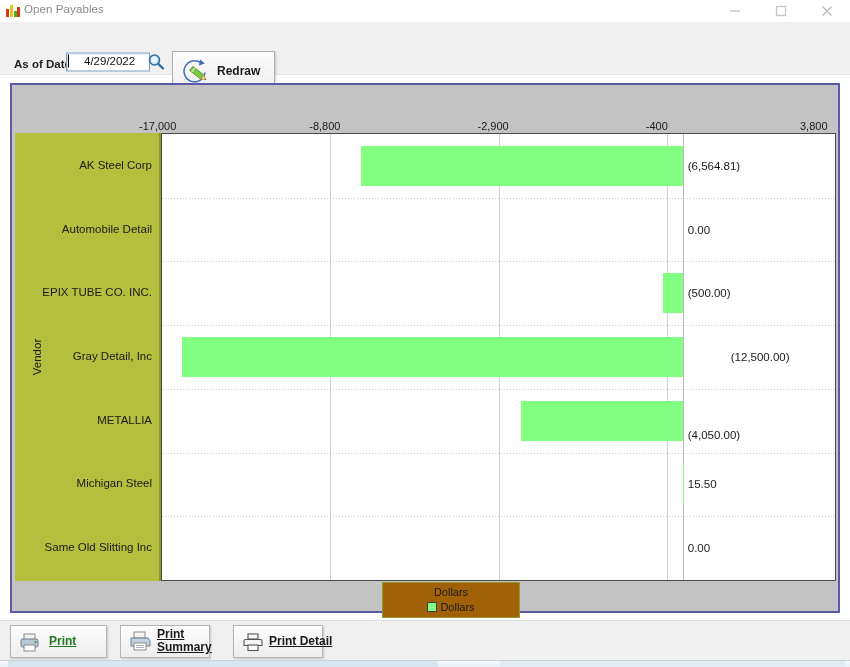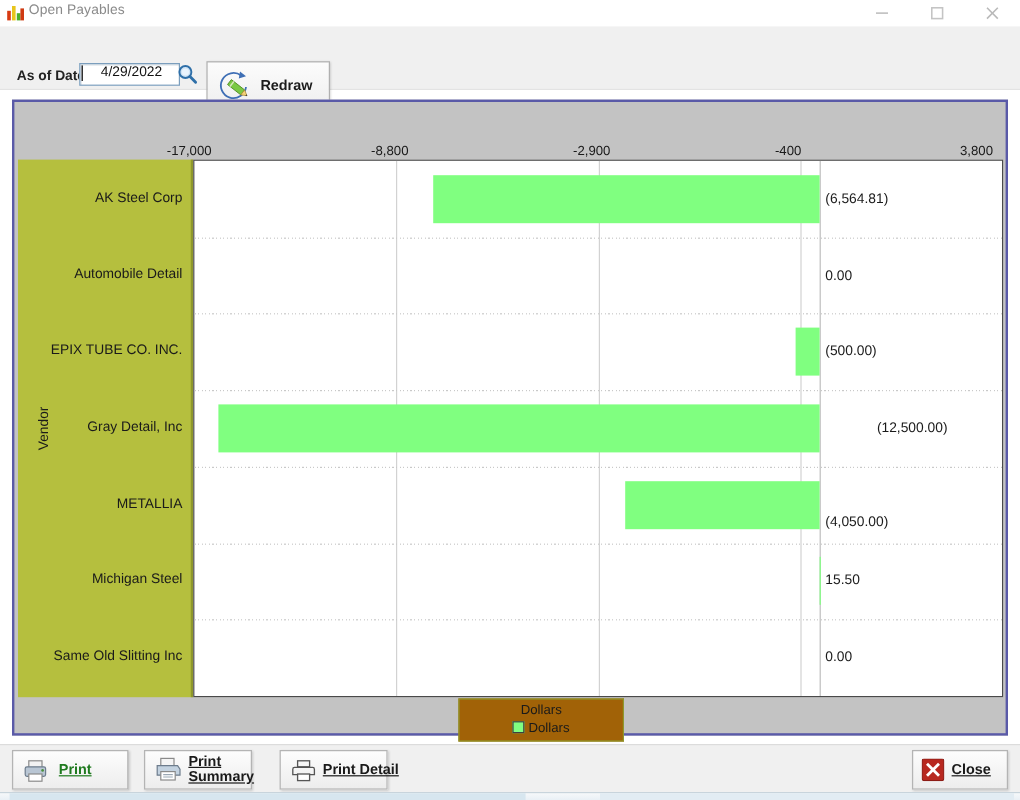--- a/index.html
+++ b/index.html
@@ -254,30 +254,20 @@
       <div class="bico">
         <svg width="24" height="22" viewBox="0 0 24 22">
           <rect x="6" y="3" width="10" height="5" fill="none" stroke="#555" stroke-width="1.1"></rect>
           <path d="M3.5 8.5 h15 a1.5 1.5 0 0 1 1.5 1.5 v4.5 h-18 v-4.5 a1.5 1.5 0 0 1 1.5 -1.5 z" fill="none" stroke="#555" stroke-width="1.1"></path>
           <rect x="6" y="14" width="10" height="5.5" fill="#fff" stroke="#555" stroke-width="1.1"></rect>
         </svg>
       </div>
       <div class="bl">Print Detail</div>
     </div>
 
-    <div class="bbtn" id="btn-close">
-      <div class="bico" style="left:7px;top:6px;width:19px;height:19px;">
-        <svg width="19" height="19" viewBox="0 0 19 19">
-          <rect x="0.5" y="0.5" width="18" height="18" rx="1.5" fill="#b82820" stroke="#8d1c16" stroke-width="1"></rect>
-          <line x1="4.5" y1="4.5" x2="14.5" y2="14.5" stroke="#ffffff" stroke-width="2.4"></line>
-          <line x1="14.5" y1="4.5" x2="4.5" y2="14.5" stroke="#ffffff" stroke-width="2.4"></line>
-        </svg>
-      </div>
-      <div class="bl">Close</div>
-    </div>
   </div>
 
   <div class="taskbar">
     <div class="tb-seg" style="left:8px;width:430px;"></div>
     <div class="tb-seg" style="left:500px;width:345px;background:#e2ecf3;"></div>
   </div>
 
 </div>
 
 </body></html>

